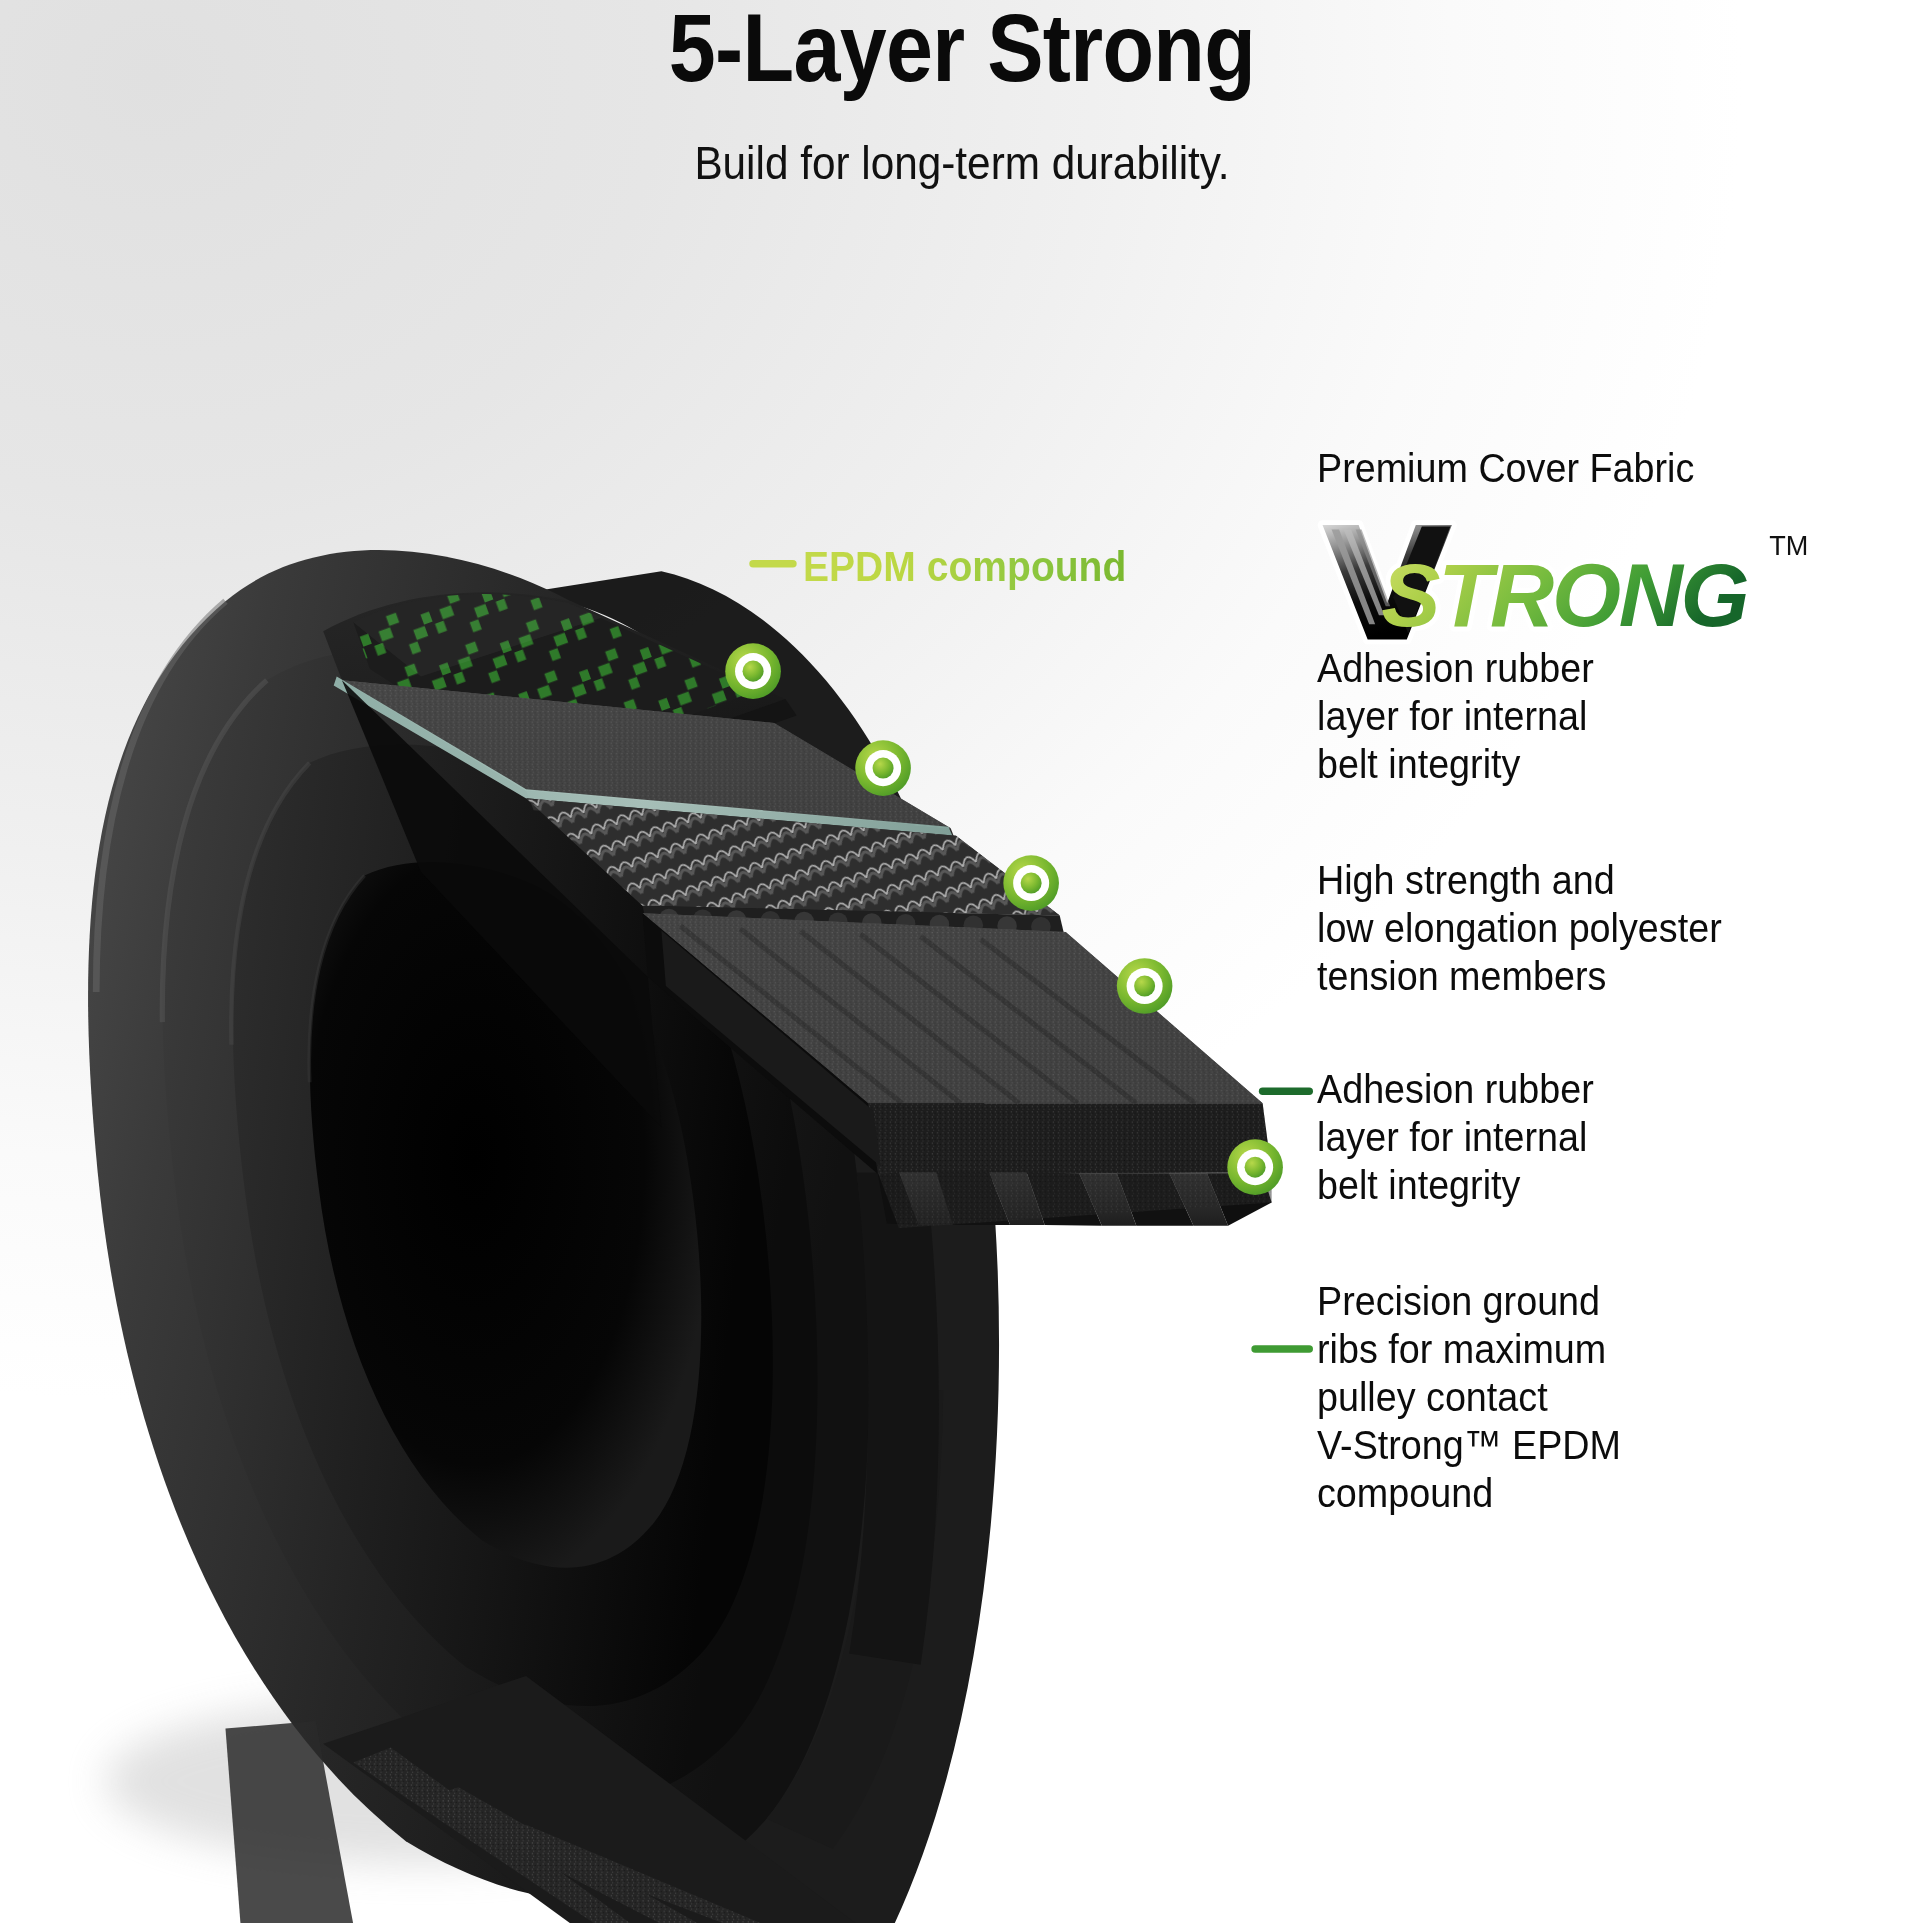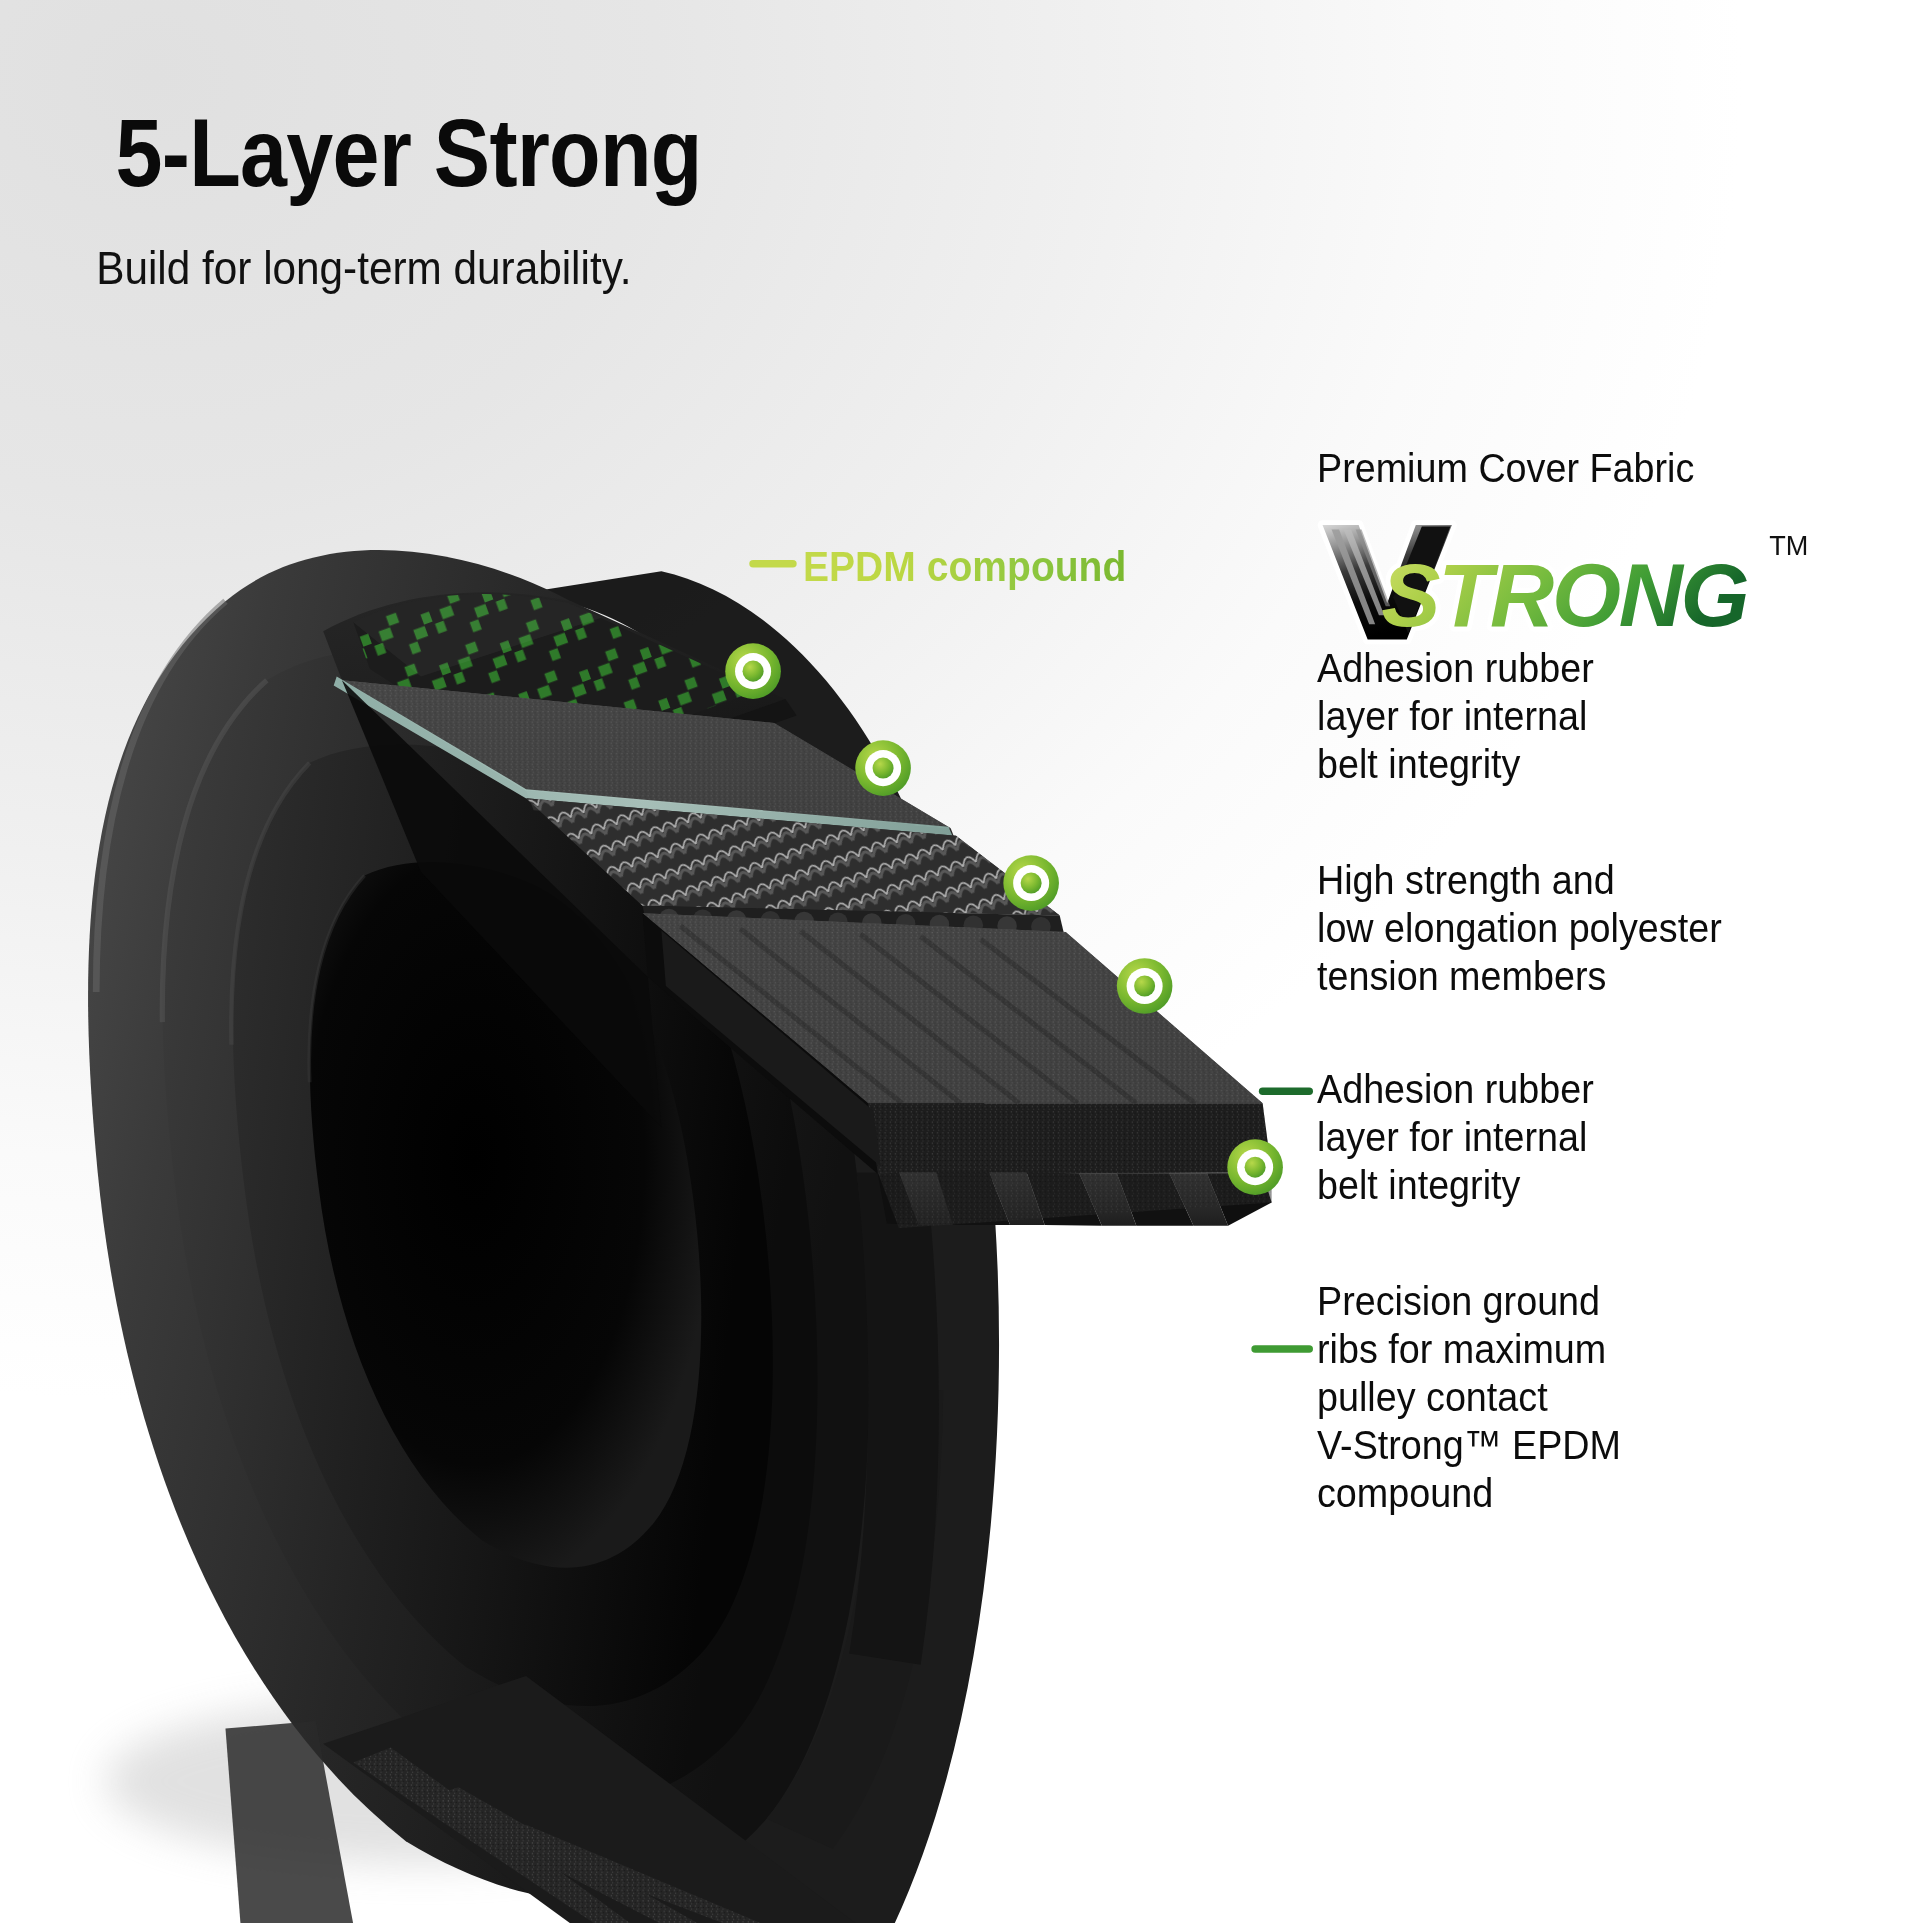--- a/index.html
+++ b/index.html
@@ -17,22 +17,21 @@
     background:
       radial-gradient(ellipse 1804px 1503px at 8% 4%, #e0e0e0 0%, #e6e6e6 28%, #f0f0f0 52%, #fafafa 72%, #ffffff 88%),
       linear-gradient(160deg, #e2e2e2 0%, #ececec 30%, #f7f7f7 60%, #ffffff 85%);
     overflow: hidden;
   }
 
   
   .header {
     position: absolute;
     top: 0; left: 0; right: 0;
-    text-align: left;
-    padding-top: 105px;
+    text-align: center;
     z-index: 30;
   }
   .title {
     font-size: 96px;
     font-weight: 700;
     color: #0a0a0a;
     letter-spacing: -0.8px;
     line-height: 1.0;
     font-stretch: condensed;
     transform: scaleX(0.88);

